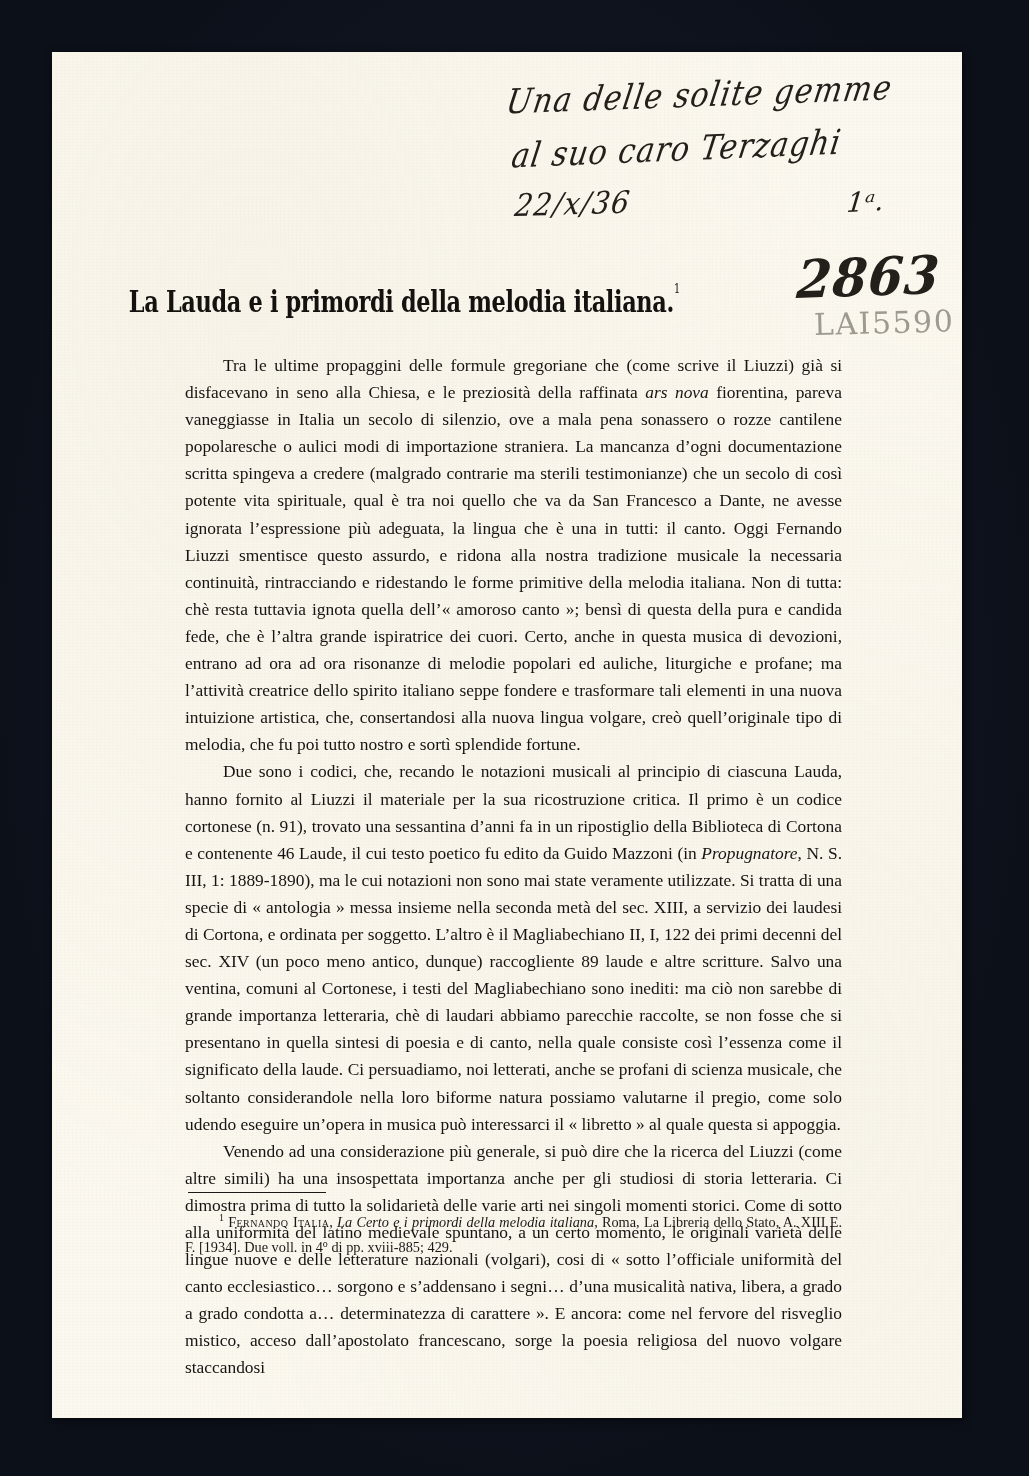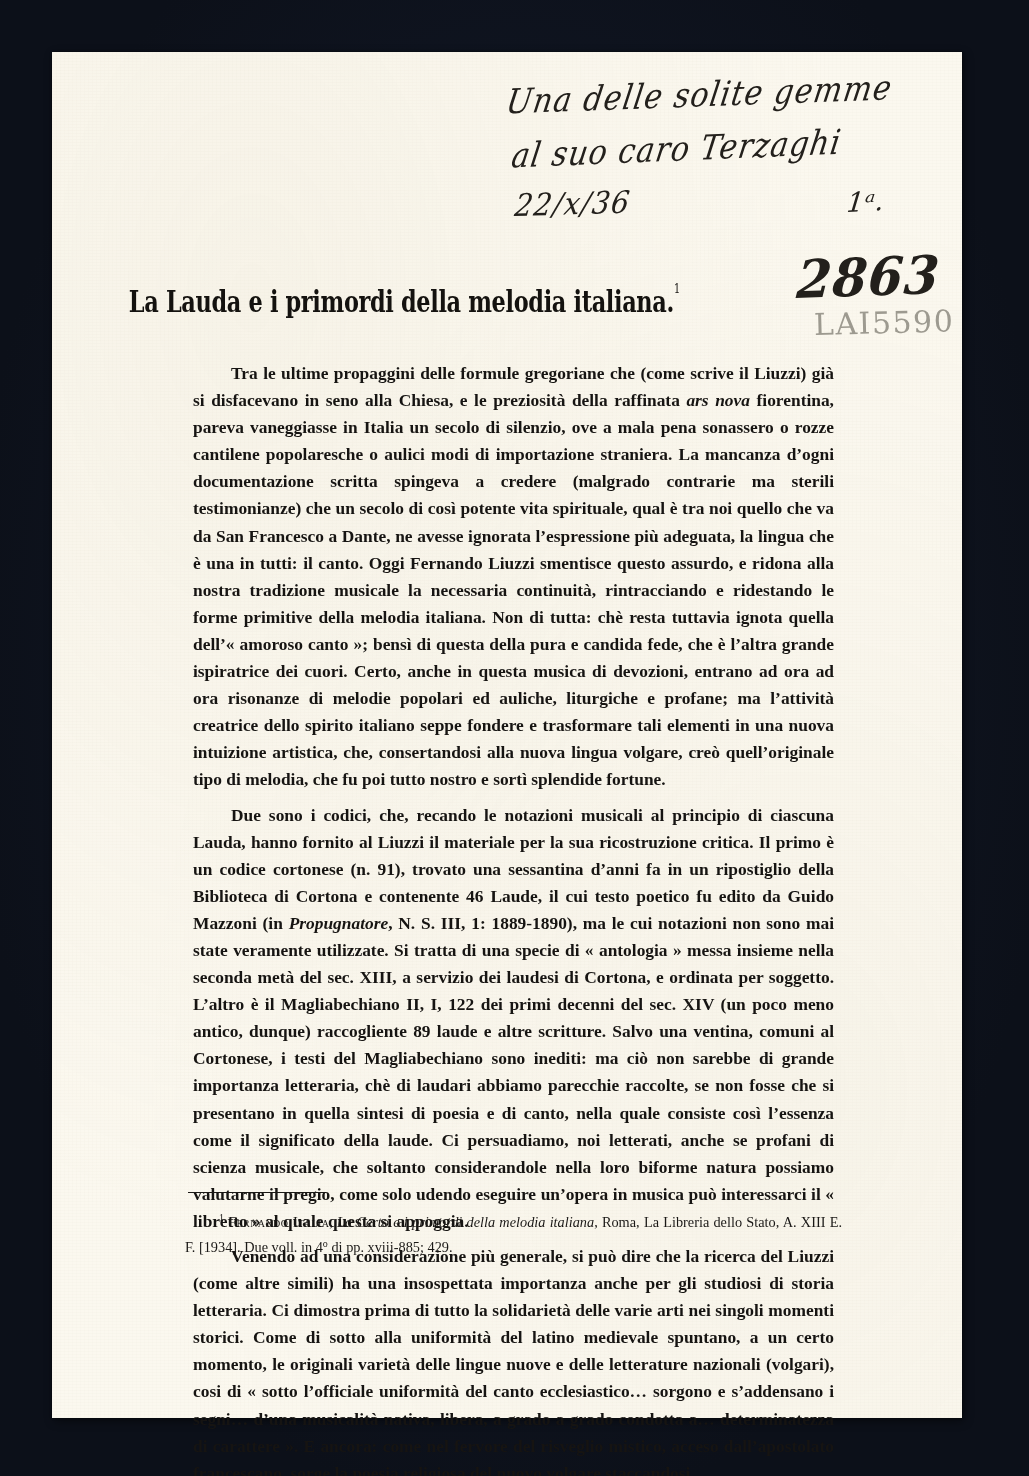--- a/index.html
+++ b/index.html
@@ -131,23 +131,22 @@
     color: #161412;
     font-family: "Liberation Serif", serif;
     font-size: 17.4px;
     line-height: 27.1px;
     text-align: justify;
     text-justify: inter-word;
     -webkit-hyphens: manual;
     hyphens: manual;
   }
   #body-text p {
-    margin: 8px;
+    margin: 0;
     text-indent: 38px;
-    font-weight: bold;
   }
   #body-text i { font-style: italic; }
 
   
   #footnote-zone {
     position: absolute;
     left: 133px;
     top: 1140px;
     width: 657px;
   }

